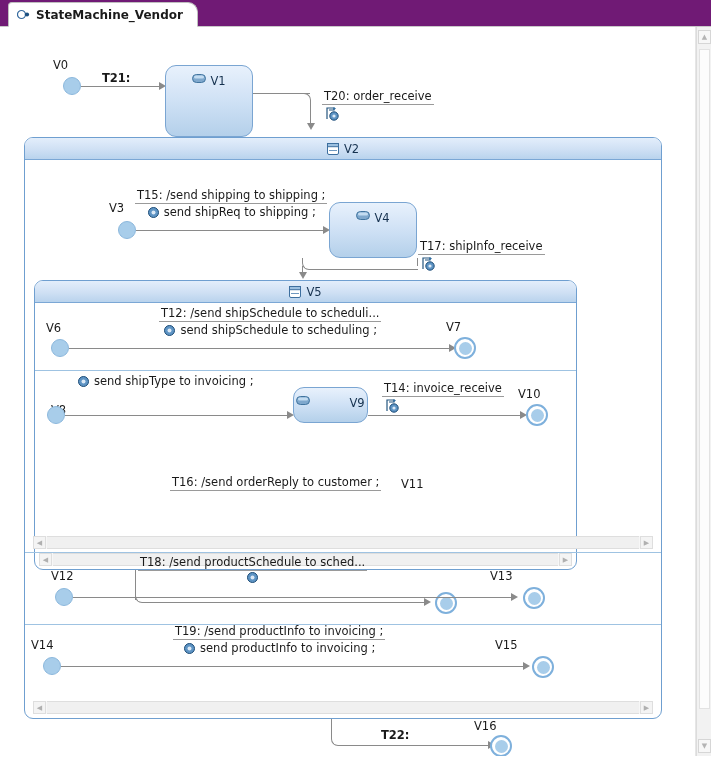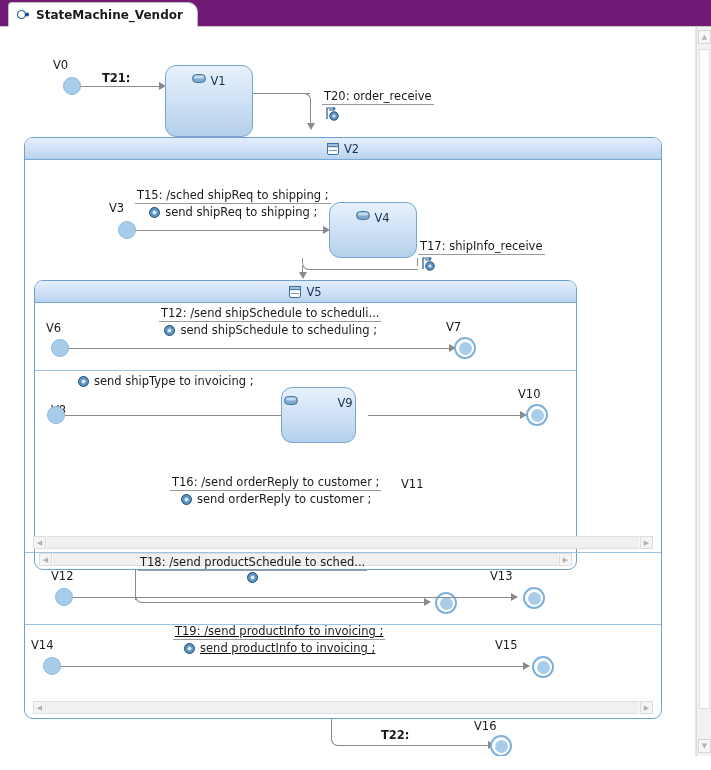--- a/index.html
+++ b/index.html
@@ -233,21 +233,21 @@
           <span>V2</span>
         </div>
 
         <div class="cbody">
 
           <div class="vlabel" style="left:84px; top:41px;">V3</div>
           <div class="initial" style="left:93px; top:61px;"></div>
           <div class="edge h" style="left:111px; top:70px; width:191px;"></div>
           <div class="arrow-r" style="left:298px; top:66px;"></div>
           <div class="tlabel" style="left:110px; top:28px;">
-            <div class="trig">T15: /sched shipReq to shipping ;</div>
+            <div class="trig">T15: /send shipping to shipping ;</div>
             <div class="eff">
               <span class="ico">
                 <svg width="13" height="11" viewBox="0 0 13 11">
                   <circle cx="6.5" cy="5.5" r="5" fill="#5e94c4" stroke="#1d4c77" stroke-width="1"></circle>
                   <circle cx="6.5" cy="5.5" r="2" fill="#dce9f6"></circle>
                 </svg>
               </span>
               <span>send shipReq to shipping ;</span>
             </div>
           </div>
@@ -322,58 +322,60 @@
                   <span class="ico">
                     <svg width="13" height="11" viewBox="0 0 13 11">
                       <circle cx="6.5" cy="5.5" r="5" fill="#5e94c4" stroke="#1d4c77" stroke-width="1"></circle>
                       <circle cx="6.5" cy="5.5" r="2" fill="#dce9f6"></circle>
                     </svg>
                   </span>
                   <span>send shipType to invoicing ;</span>
                 </div>
               </div>
 
-              <div class="simple-state" style="left:246px; top:84px; width:75px; height:56px;gap:39px;">
+              <div class="simple-state" style="left:258px; top:84px; width:75px; height:36px;gap:39px;">
                 <span class="ico">
                   <svg width="14" height="9" viewBox="0 0 14 9">
                     <rect x="0.5" y="0.5" width="13" height="8" rx="4" fill="#7fa8cd" stroke="#41749f"></rect>
                     <rect x="2" y="1.6" width="10" height="3" rx="1.6" fill="#c3dcf1"></rect>
                   </svg>
                 </span>
                 <span>V9</span>
               </div>
 
               <div class="edge h" style="left:333px; top:112px; width:156px;"></div>
               <div class="arrow-r" style="left:485px; top:108px;"></div>
+              <div class="tlabel" style="left:347px; top:78px;">
+                <div class="trig">T14: invoice_receive</div>
+                <div class="sig">
+                  <svg width="16" height="15" viewBox="0 0 16 15">
+                    <path d="M2 13 L2 2 L9 2 L9 4 L4 4" fill="none" stroke="#23557f" stroke-width="1.2"></path>
+                    <path d="M8.5 1 L11 2.6 L8.5 4.2 Z" fill="#2f6da2"></path>
+                    <circle cx="9" cy="10" r="4.2" fill="#5e94c4" stroke="#1d4c77" stroke-width="1"></circle>
+                    <circle cx="9" cy="10" r="1.6" fill="#dce9f6"></circle>
+                  </svg>
+                </div>
+              </div>
               <div class="vlabel" style="left:483px; top:84px;">V10</div>
               <div class="final" style="left:491px; top:101px;"></div>
 
               <div class="hscroll" style="left:4px; right:4px; bottom:3px;">
                 <div class="ar">◀</div>
                 <div class="track"></div>
                 <div class="ar">▶</div>
               </div>
             </div>
           </div>
 
           <div class="edge v" style="left:110px; top:410px; height:30px;"></div>
           <div class="elbow" style="left:110px; top:410px; width:12px; height:33px;"></div>
           <div class="edge h" style="left:120px; top:442px; width:283px;"></div>
           <div class="arrow-r" style="left:399px; top:438px;"></div>
           <div class="tlabel" style="left:145px; top:315px;">
             <div class="trig">T16: /send orderReply to customer ;</div>
-            <div class="eff">
-              <span class="ico">
-                <svg width="13" height="11" viewBox="0 0 13 11">
-                  <circle cx="6.5" cy="5.5" r="5" fill="#5e94c4" stroke="#1d4c77" stroke-width="1"></circle>
-                  <circle cx="6.5" cy="5.5" r="2" fill="#dce9f6"></circle>
-                </svg>
-              </span>
-              <span>send orderReply to customer ;</span>
-            </div>
           </div>
           <div class="vlabel" style="left:376px; top:317px;">V11</div>
           <div class="final" style="left:410px; top:432px;"></div>
 
           <div class="hscroll" style="left:8px; right:8px; top:376px;">
             <div class="ar">◀</div>
             <div class="track"></div>
             <div class="ar">▶</div>
           </div>
           <div style="position:absolute; left:0; top:392px; width:100%; height:1px; background:#9fc3e2;"></div>
@@ -395,21 +397,21 @@
           </div>
           <div class="vlabel" style="left:465px; top:409px;">V13</div>
           <div class="final" style="left:498px; top:427px;"></div>
 
           <div style="position:absolute; left:0; top:464px; width:100%; height:1px; background:#9fc3e2;"></div>
 
           <div class="vlabel" style="left:6px; top:478px;">V14</div>
           <div class="initial" style="left:18px; top:497px;"></div>
           <div class="edge h" style="left:36px; top:506px; width:466px;"></div>
           <div class="arrow-r" style="left:498px; top:502px;"></div>
-          <div class="tlabel" style="left:148px; top:464px;text-decoration:underline;">
+          <div class="tlabel" style="left:148px; top:464px;">
             <div class="trig">T19: /send productInfo to invoicing ;</div>
             <div class="eff">
               <span class="ico">
                 <svg width="13" height="11" viewBox="0 0 13 11">
                   <circle cx="6.5" cy="5.5" r="5" fill="#5e94c4" stroke="#1d4c77" stroke-width="1"></circle>
                   <circle cx="6.5" cy="5.5" r="2" fill="#dce9f6"></circle>
                 </svg>
               </span>
               <span>send productInfo to invoicing ;</span>
             </div>

